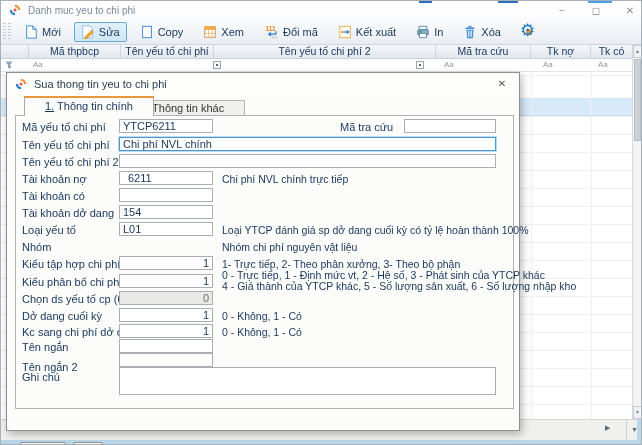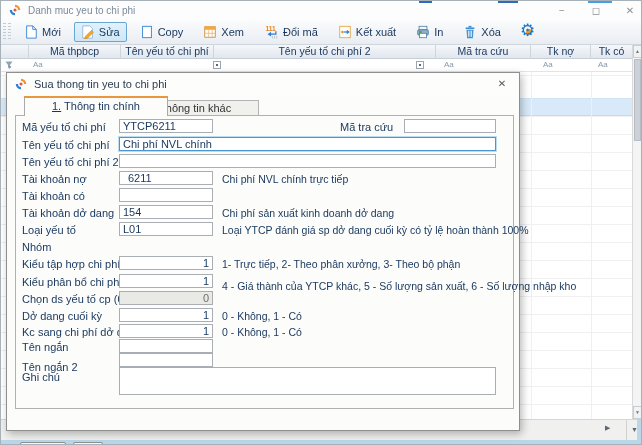--- a/index.html
+++ b/index.html
@@ -50,21 +50,21 @@
   .hstrip .corner{position:absolute;right:1px;top:0;width:15px;height:20px;border-left:1px solid #d0d0ce;text-align:center;line-height:19px;font-size:7px;color:#5a6a78;cursor:default;}
   .frame-b{position:absolute;left:0;top:439px;width:642px;height:6px;background:#b9d7e9;}
   .frame-r{position:absolute;left:636px;top:418px;width:6px;height:21px;background:#b9d7e9;}
   
   .dialog{position:absolute;left:5px;top:71px;width:514px;height:359px;background:#fcfcfa;
     border:1px solid #8f8f8f;box-shadow:2px 3px 8px rgba(0,0,0,.28);box-sizing:border-box;}
   .dtitle{position:absolute;left:0;top:0;width:100%;height:22px;background:#fdfdfc;display:flex;align-items:center;}
   .dtitle .logo{margin-left:8px;width:12px;height:12px;}
   .dtitle .txt{margin-left:7px;color:#2b3d52;font-size:11px;}
   .dclose{position:absolute;right:10px;top:4px;width:14px;height:14px;text-align:center;line-height:14px;color:#555;font-size:10px;cursor:default;}
-  .tab{position:absolute;box-sizing:border-box;padding:0 27px;cursor:default;}
+  .tab{position:absolute;box-sizing:border-box;padding:0 20px;cursor:default;}
   .tab.active{left:17px;top:23px;height:20px;line-height:17px;background:#fcfcfa;border:1px solid #a9a9a9;border-bottom:none;border-top:2px solid #e8973d;z-index:3;}
   .tab.inactive{left:112px;top:27px;height:16px;line-height:15px;background:#f0f0ed;border:1px solid #b4b4b4;border-bottom:none;color:#333;z-index:1;}
   .panel{position:absolute;left:8px;top:42px;width:499px;height:294px;border:1px solid #b0b0b0;background:#fcfcfa;box-sizing:border-box;z-index:2;}
   .accel::first-letter{text-decoration:underline;}
   .flabel{position:absolute;left:15px;color:#17365d;white-space:nowrap;z-index:4;cursor:default;}
   .fhint{position:absolute;left:215px;color:#17365d;white-space:nowrap;z-index:4;font-size:10.5px;cursor:default;}
   .fin{position:absolute;left:112px;height:14px;border:1px solid #a9aeb4;background:#fff;color:#17365d;
     font-family:inherit;font-size:11px;padding:0 3px;box-sizing:border-box;z-index:4;}
   .fin.narrow{width:94px;}
   .fin.wide{width:377px;}
@@ -259,34 +259,35 @@
 
     <span class="flabel" style="top:100px;">Tài khoản nợ</span>
     <input class="fin narrow" style="top: 98px; padding-left: 8px;" value="6211">
     <span class="fhint" style="top:100px;">Chi phí NVL chính trực tiếp</span>
 
     <span class="flabel" style="top:117px;">Tài khoản có</span>
     <input class="fin narrow" style="top: 115px;" value="">
 
     <span class="flabel" style="top:134px;">Tài khoản dở dang</span>
     <input class="fin narrow" style="top: 132px;" value="154">
-    <span class="fhint" style="top:134px;">Chi phí sản xuất kinh doanh dở dang</span>
 
     <span class="flabel" style="top:151px;">Loại yếu tố</span>
     <input class="fin narrow" style="top: 149px;" value="L01">
     <span class="fhint" style="top:151px;">Loại YTCP đánh giá sp dở dang cuối kỳ có tỷ lệ hoàn thành 100%</span>
 
     <span class="flabel" style="top:168px;">Nhóm</span>
+    <span class="fhint" style="top:168px;">Nhóm chi phí nguyên vật liệu</span>
 
     <span class="flabel" style="top:185px;">Kiểu tập hợp chi phí</span>
     <input class="fin num" style="top: 183px;" value="1">
     <span class="fhint" style="top:185px;">1- Trực tiếp, 2- Theo phân xưởng, 3- Theo bộ phận</span>
 
     <span class="flabel" style="top:203px;">Kiểu phân bổ chi phí</span>
     <input class="fin num" style="top: 201px;" value="1">
+    <span class="fhint" style="top:196px;">0 - Trực tiếp, 1 - Định mức vt, 2 - Hệ số, 3 - Phát sinh của YTCP khác</span>
     <span class="fhint" style="top:207px;">4 - Giá thành của YTCP khác, 5 - Số lượng sản xuất, 6 - Số lượng nhập kho</span>
 
     <span class="flabel" style="top:220px;">Chọn ds yếu tố cp (0/1)</span>
     <input class="fin num off" style="top: 218px;" disabled="" value="0">
 
     <span class="flabel" style="top:237px;">Dở dang cuối kỳ</span>
     <input class="fin num" style="top: 235px;" value="1">
     <span class="fhint" style="top:237px;">0 - Không, 1 - Có</span>
 
     <span class="flabel" style="top:253px;">Kc sang chi phí dở dang</span>

